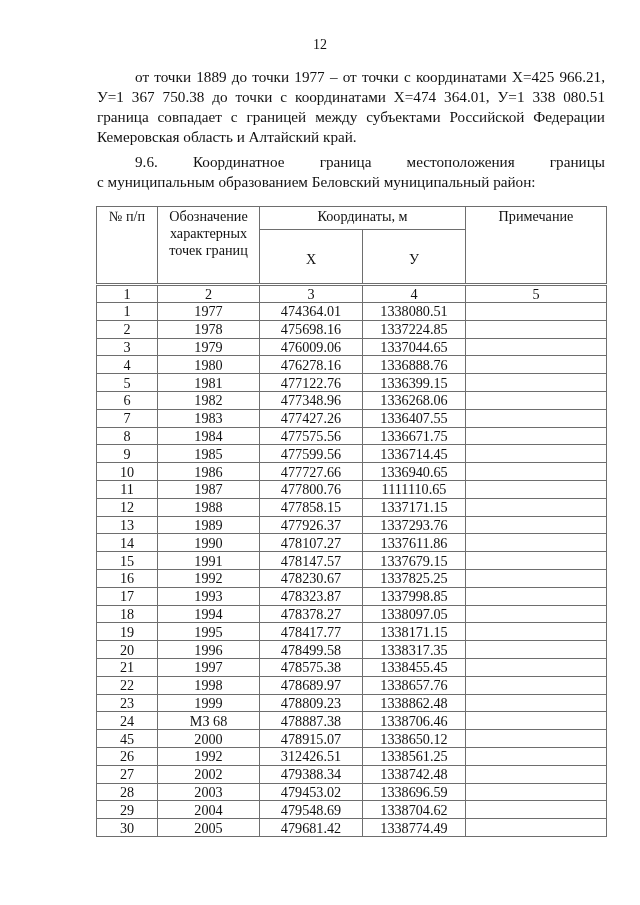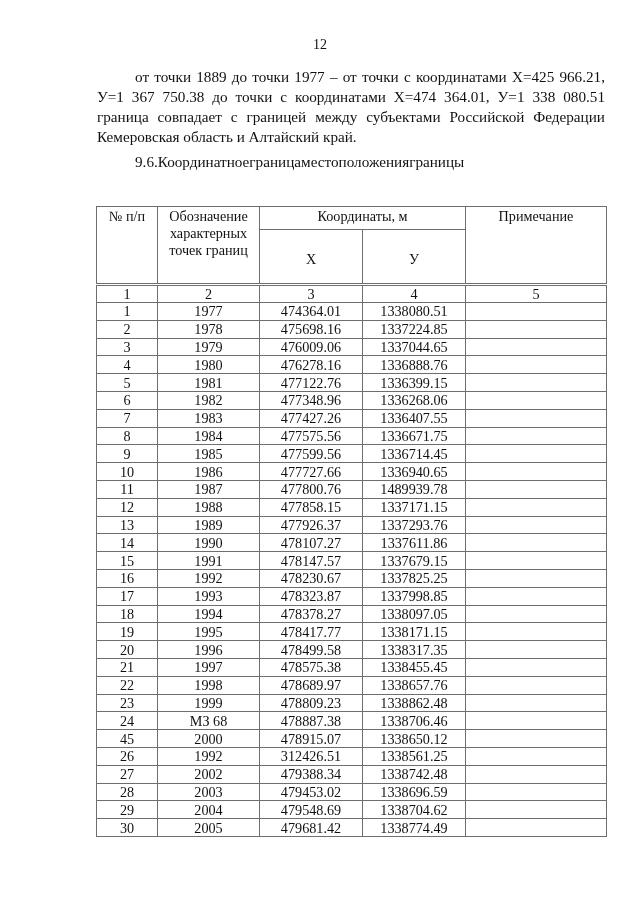--- a/index.html
+++ b/index.html
@@ -14,21 +14,21 @@
   }
   .para {
     position: absolute; left: 97px; width: 508px;
     font-size: 15.2px; line-height: 20px;
     text-align: justify; text-align-last: left;
     margin: 0;
   }
   .para1 { top: 67px; text-indent: 38px; }
   .para2 { top: 152px; }
   .p2-line1 {
-    display: flex; justify-content: flex-start;
+    display: flex; justify-content: space-between;
     padding-left: 38px;
   }
   .p2-line2 { display: block; }
 
   table.coords {
     position: absolute; left: 96px; top: 206px;
     width: 510px;
     border-collapse: collapse;
     font-size: 14.2px;
     table-layout: fixed;
@@ -64,20 +64,21 @@
 <p class="para para1">от точки 1889 до точки 1977 – от точки с координатами X=425 966.21, У=1 367 750.38 до точки с координатами X=474 364.01, У=1 338 080.51 граница совпадает с границей между субъектами Российской Федерации Кемеровская область и Алтайский край.</p>
 
 <div class="para para2">
   <div class="p2-line1">
     <span>9.6.</span>
     <span>Координатное</span>
     <span>граница</span>
     <span>местоположения</span>
     <span>границы</span>
   </div>
+  <span class="p2-line2">с муниципальным образованием Беловский муниципальный район:</span>
 </div>
 
 <table class="coords">
   <colgroup>
     <col class="c1">
       <col class="c2">
       <col class="c3">
       <col class="c4">
       <col class="c5">
   </colgroup>
@@ -168,21 +169,21 @@
         <td>10</td>
         <td>1986</td>
         <td>477727.66</td>
         <td>1336940.65</td>
         <td></td>
       </tr>
       <tr class="row">
         <td>11</td>
         <td>1987</td>
         <td>477800.76</td>
-        <td>1489939.78</td>
+        <td>1111110.65</td>
         <td></td>
       </tr>
       <tr class="row">
         <td>12</td>
         <td>1988</td>
         <td>477858.15</td>
         <td>1337171.15</td>
         <td></td>
       </tr>
       <tr class="row">

